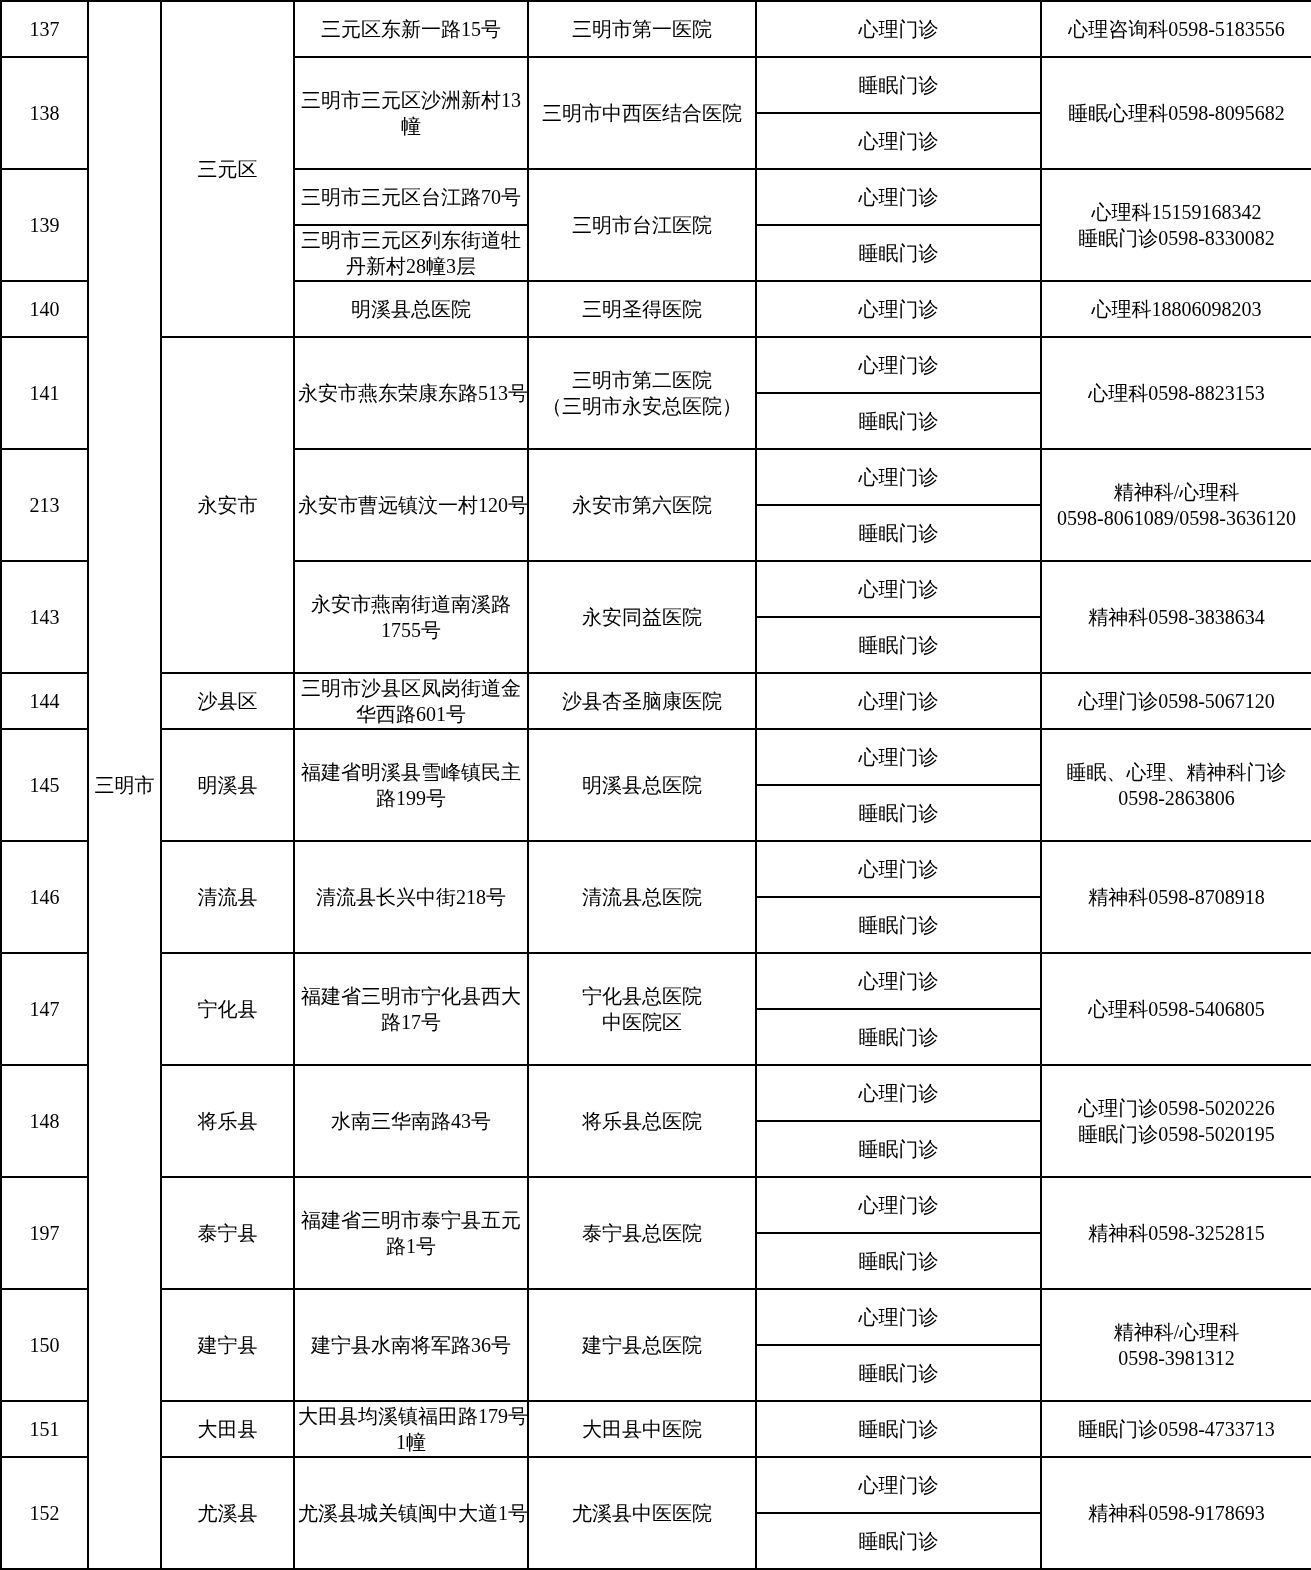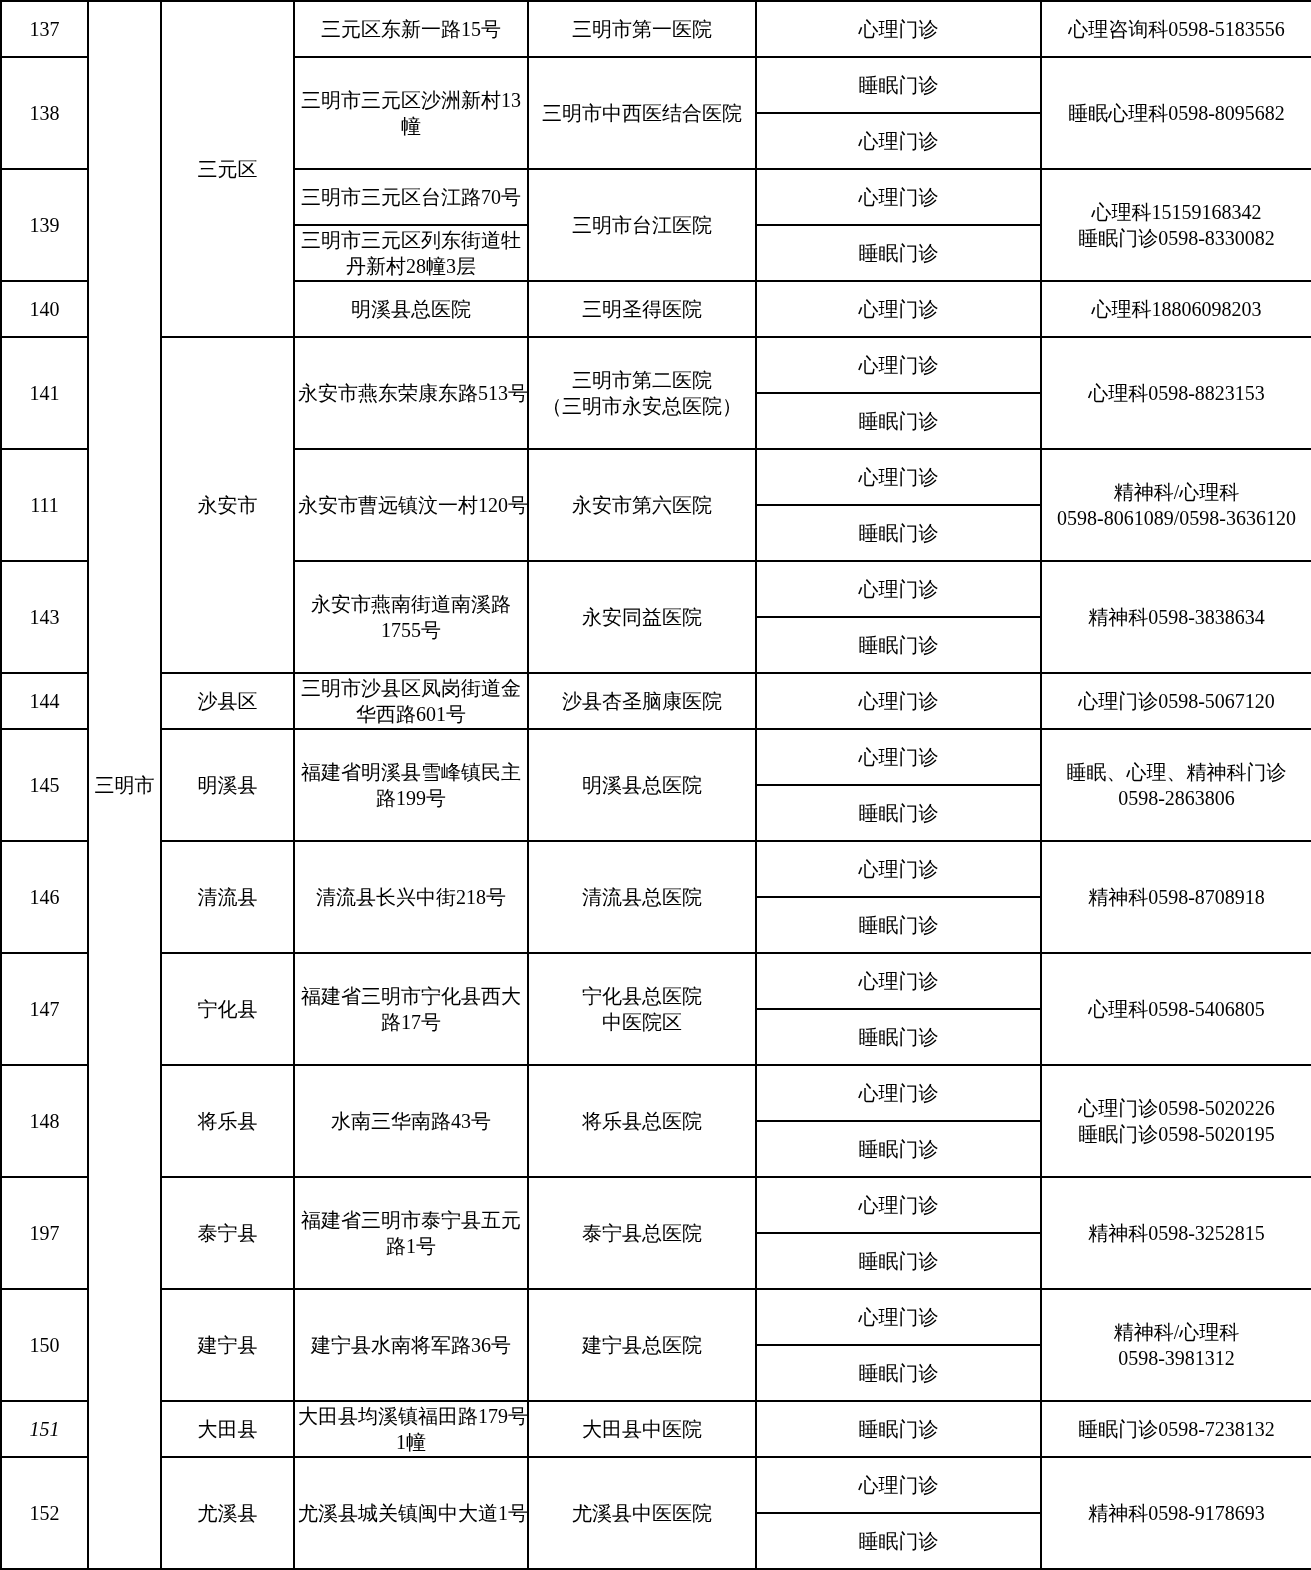--- a/index.html
+++ b/index.html
@@ -30,21 +30,20 @@
   }
   table.hospital-table tr {
     height: 56px;
   }
   td.num-right {
     text-align: right;
     padding-right: 2px;
   }
   td.num-light-bottom {
     border-bottom-color: #c3ccd8;
-    font-style: italic;
   }
   td.num-light-top {
     border-top-color: #c3ccd8;
   }
 </style>
 </head>
 <body>
 
 <table class="hospital-table">
   <colgroup>
@@ -103,21 +102,21 @@
         <td rowspan="2">永安市燕东荣康东路513号</td>
         <td rowspan="2">三明市第二医院
 （三明市永安总医院）</td>
         <td>心理门诊</td>
         <td rowspan="2">心理科0598-8823153</td>
       </tr>
       <tr>
         <td>睡眠门诊</td>
       </tr>
       <tr>
-        <td rowspan="2" class="col-num">111</td>
+        <td rowspan="2" class="col-num">213</td>
         <td rowspan="2">永安市曹远镇汶一村120号</td>
         <td rowspan="2">永安市第六医院</td>
         <td>心理门诊</td>
         <td rowspan="2">精神科/心理科
 0598-8061089/0598-3636120</td>
       </tr>
       <tr>
         <td>睡眠门诊</td>
       </tr>
       <tr>
@@ -213,21 +212,21 @@
       <tr>
         <td>睡眠门诊</td>
       </tr>
       <tr>
         <td class="col-num num-right num-light-bottom">151</td>
         <td>大田县</td>
         <td>大田县均溪镇福田路179号
 1幢</td>
         <td>大田县中医院</td>
         <td>睡眠门诊</td>
-        <td>睡眠门诊0598-7238132</td>
+        <td>睡眠门诊0598-4733713</td>
       </tr>
       <tr>
         <td rowspan="2" class="col-num num-light-top">152</td>
         <td rowspan="2">尤溪县</td>
         <td rowspan="2">尤溪县城关镇闽中大道1号</td>
         <td rowspan="2">尤溪县中医医院</td>
         <td>心理门诊</td>
         <td rowspan="2">精神科0598-9178693</td>
       </tr>
       <tr>

